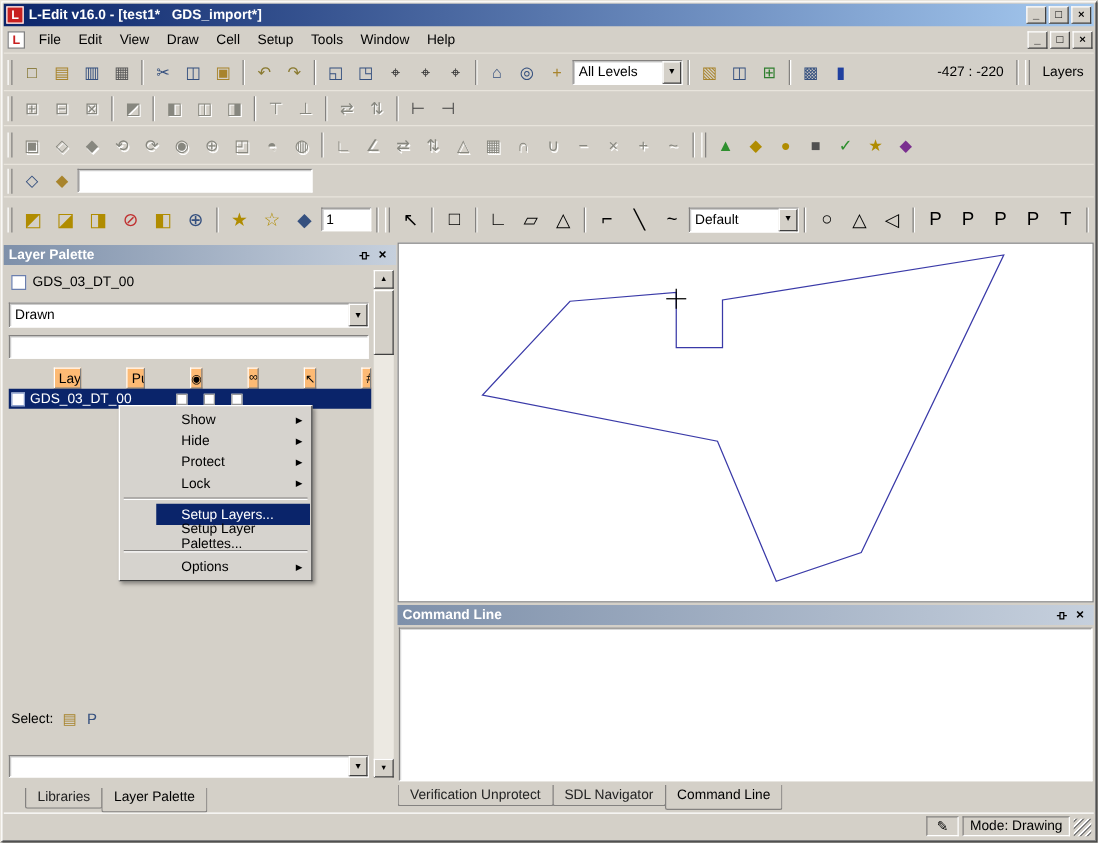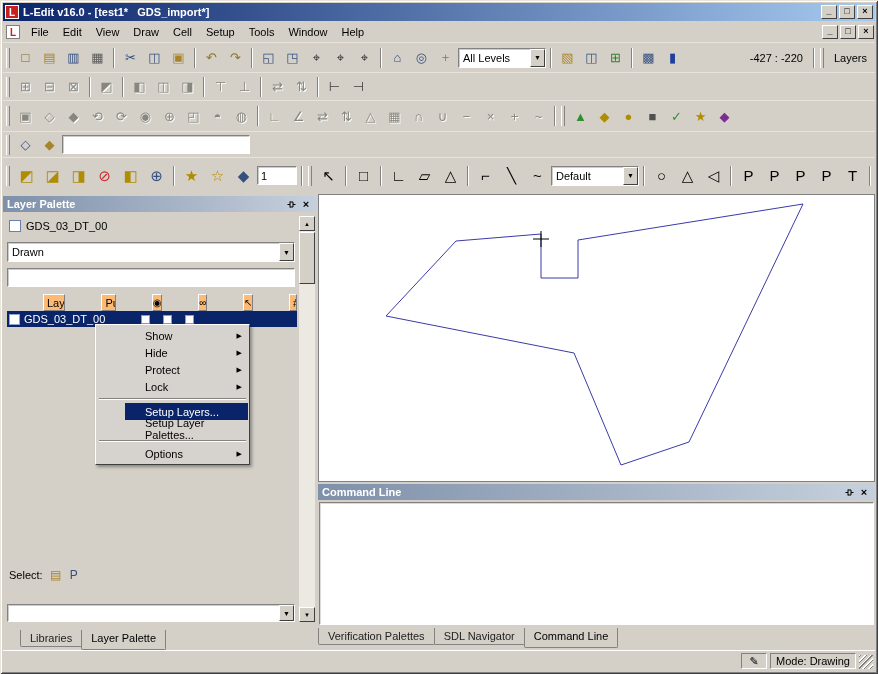--- a/index.html
+++ b/index.html
@@ -382,21 +382,21 @@
               <path d="M1.5 5.5 H4 M4 2.5 V8.5 M4 3 H7 V8 H4 M7 5.5 H9.5" stroke="#000" stroke-width="1" fill="none"></path>
             </svg>
         </span>
         <span class="hdr-btn">×</span>
       </span>
     </div>
     <div class="cmd-content"></div>
   </div>
 
   <div class="bottom-tabs">
-      <span class="tab">Verification Palettes</span>
+      <span class="tab">Verification Unprotect</span>
       <span class="tab">SDL Navigator</span>
       <span class="tab active">Command Line</span>
     </div>
 
   <div class="statusbar">
     <span class="tb-spacer"></span>
     <span class="sb-cell sb-icon-cell">
       <span>✎</span>
     </span>
     <span class="sb-cell">Mode: Drawing</span>

